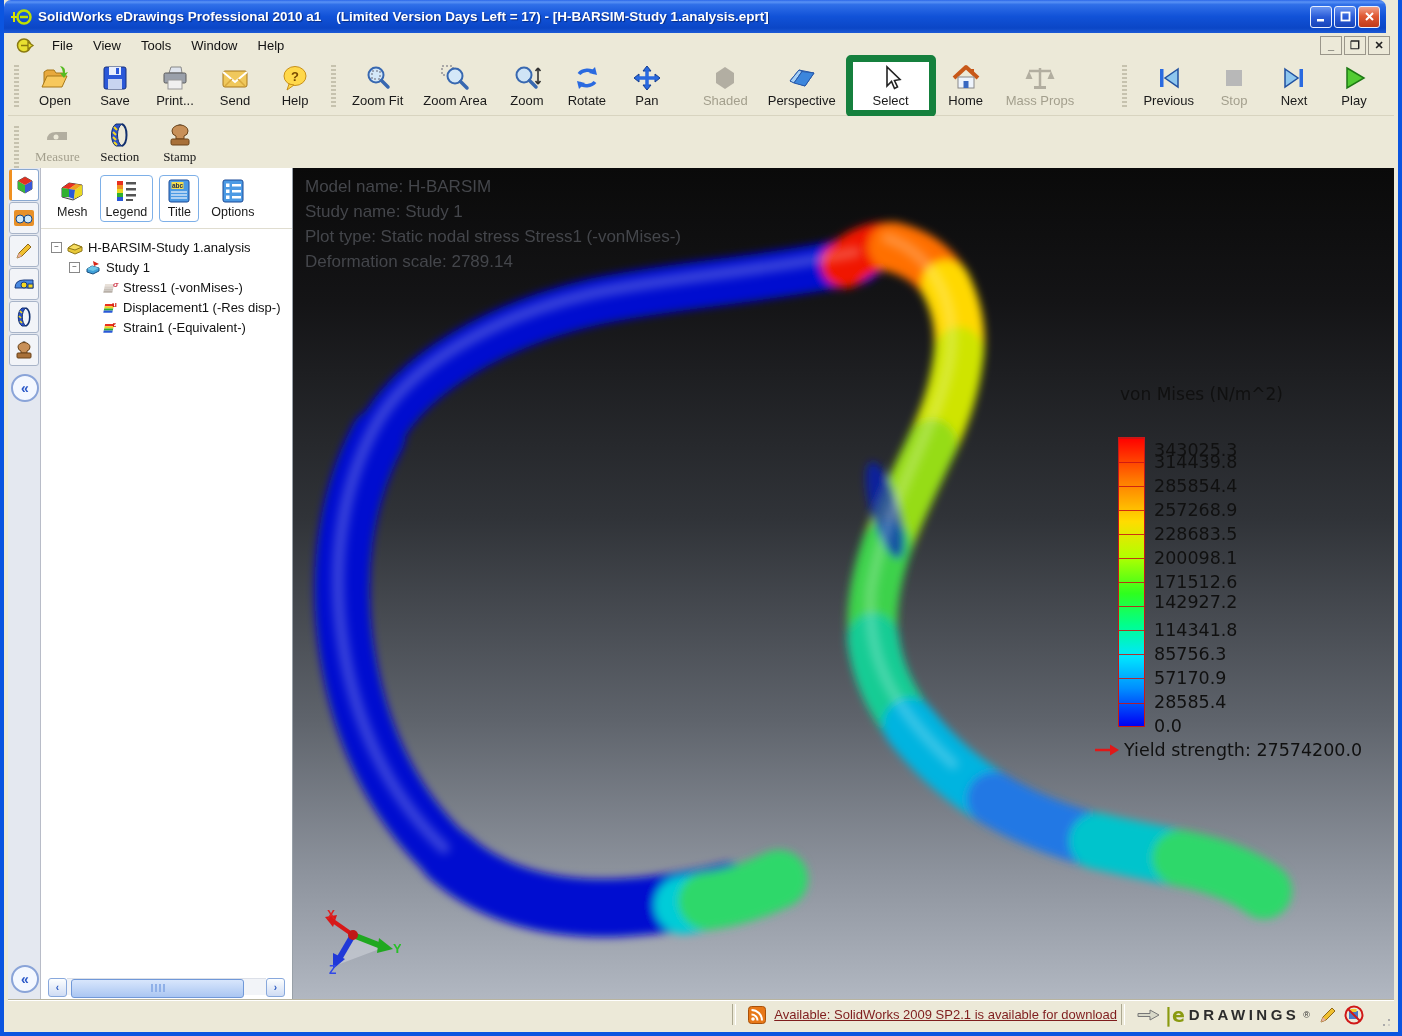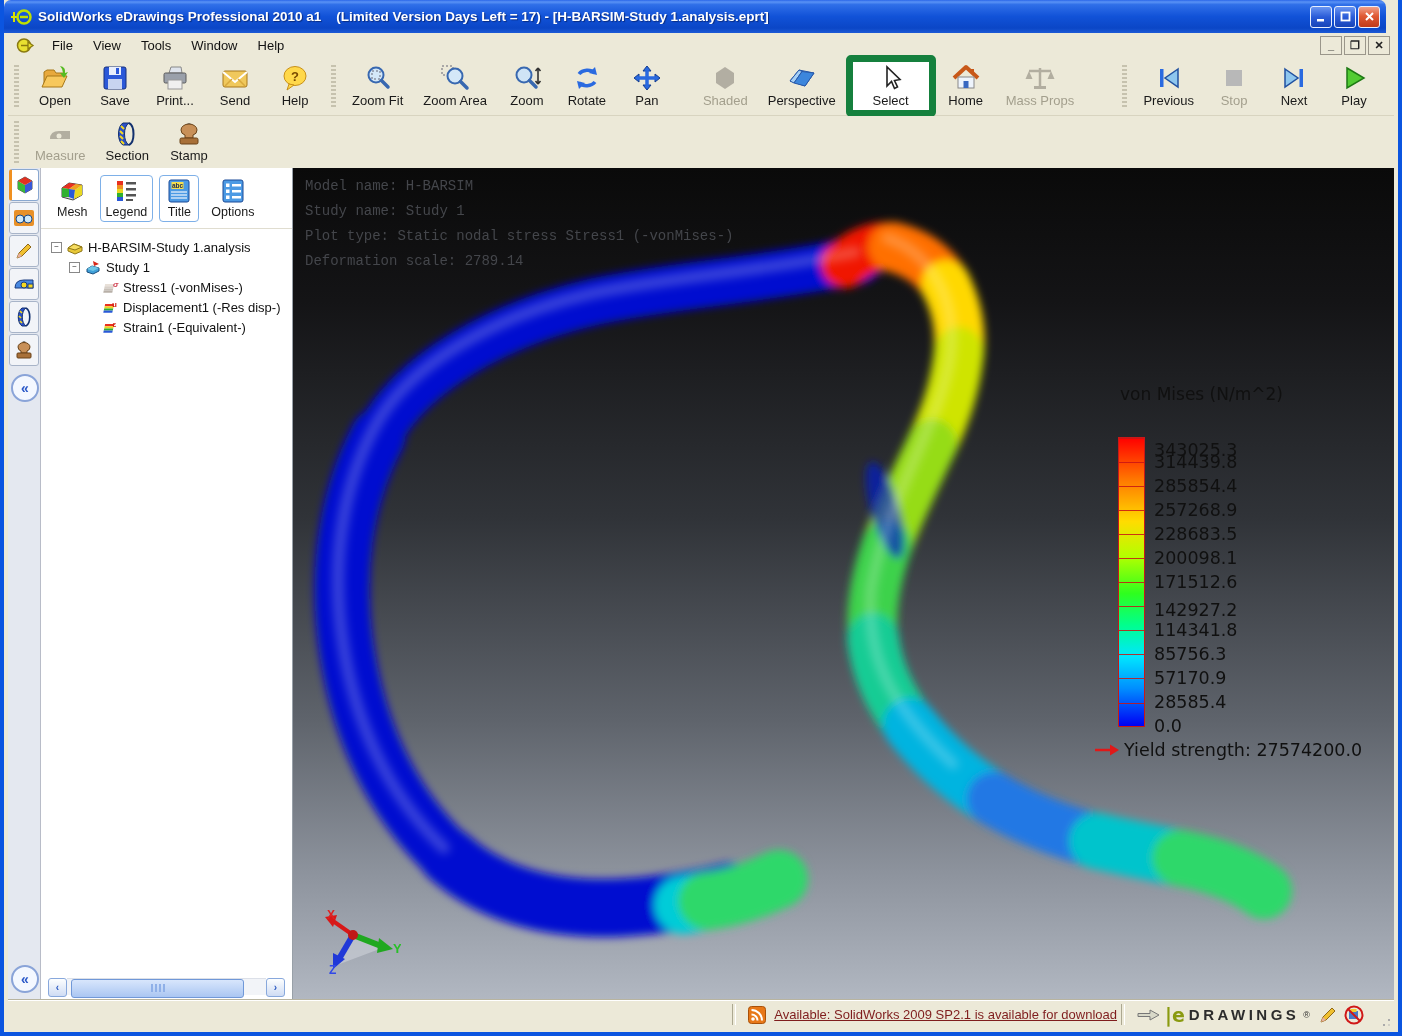--- a/index.html
+++ b/index.html
@@ -23,21 +23,21 @@
     display:flex;align-items:center;border-bottom:1px solid #d8d4c0;}
   .menubar .mitem{padding:3px 10px;font-size:13px;color:#111;}
   .menubar .micon{margin:0 6px 0 8px;}
   .mdi-ctls{margin-left:auto;display:flex;gap:2px;padding-right:4px;}
   .mdi-btn{width:20px;height:17px;border:1px solid #9a968a;background:#ece9d8;font-size:11px;font-weight:bold;
     display:flex;align-items:center;justify-content:center;color:#222;}
   
   .toolbar1{position:absolute;left:4px;top:57px;right:4px;height:58px;background:#ece9d8;
     display:flex;align-items:center;border-bottom:1px solid #d8d4c0;}
   .toolbar2{position:absolute;left:4px;top:116px;right:4px;height:52px;background:#ece9d8;
-    display:flex;align-items:center;border-bottom:1px solid #c8c4b0;}
+    display:flex;align-items:flex-end;border-bottom:1px solid #c8c4b0;font-family:Liberation Serif, serif;}
   .grip{width:5px;height:42px;margin:0 6px;background:repeating-linear-gradient(180deg,#c6c2ae 0 2px,transparent 2px 4px);}
   .tbtn{display:flex;flex-direction:column;align-items:center;justify-content:center;gap:1px;
     padding:3px 10px;border-radius:3px;min-width:40px;}
   .tbtn .lab{font-size:13px;color:#1a1a1a;white-space:nowrap;}
   .tbtn.disabled .lab{color:#a39f8d;}
   .tbtn.active{background:#fff;border:7px solid #15803d;border-radius:5px;padding:2px 18px;}
   .sp{width:16px;}
   .anim{margin-left:auto;display:flex;align-items:center;padding-right:10px;}
   
   .sidestrip{position:absolute;left:4px;top:168px;width:32px;bottom:31px;background:#e4e8f0;
@@ -66,21 +66,21 @@
     background:linear-gradient(180deg,#fdfefe,#cfdcf4);color:#2a58c0;font-size:10px;font-weight:bold;
     display:flex;align-items:center;justify-content:center;}
   .htrack{flex:1;background:#f2f4f8;border-top:1px solid #dce0e8;position:relative;}
   .hthumb{position:absolute;left:4px;right:22px;top:0;height:17px;border:1px solid #7098d8;border-radius:3px;
     background:linear-gradient(180deg,#d8e6fc,#aac6f2);}
   .hthumb:after{content:"";position:absolute;left:50%;top:4px;width:14px;height:8px;margin-left:-7px;
     background:repeating-linear-gradient(90deg,#8fb0e8 0 2px,transparent 2px 4px);}
   
   .viewport{position:absolute;left:289px;top:168px;right:4px;bottom:31px;overflow:hidden;
     background:linear-gradient(180deg,#0a0a0a 0%,#141416 16%,#303338 42%,#5e636b 66%,#8e949e 85%,#b2b8c2 100%);}
-  .vheader{position:absolute;left:12px;top:6px;font-size:14px;line-height:25px;color:#44464b;font-family:Liberation Mono, monospace;}
+  .vheader{position:absolute;left:12px;top:6px;font-size:17px;line-height:25px;color:#44464b;}
   .model-svg{position:absolute;left:0;top:0;}
   
   .legend{position:absolute;right:8px;top:216px;width:268px;color:#101010;
     font-family:"DejaVu Sans","Liberation Sans",sans-serif;}
   .legend .ltitle{font-size:17px;margin:0 0 24px 2px;}
   .lrow{display:flex;}
   .lbar{width:27px;height:290px;margin-top:9px;border:1px solid #c81818;box-sizing:border-box;
     background:
       repeating-linear-gradient(180deg,rgba(200,20,20,.85) 0 1px,transparent 1px 24.05px),
       linear-gradient(180deg,#ff0000 0%,#ff7c00 15%,#ffdc00 29%,#b4ff00 41%,#2eff1e 54%,#00ff8e 65%,#00e6ff 76%,#008eff 87%,#0000f4 100%);}
@@ -551,21 +551,21 @@
       <div class="lrow">
         <div class="lbar"></div>
         <div class="lvals">
           <span style="top:12px">343025.3</span>
           <span style="top:24px">314439.8</span>
           <span style="top:48px">285854.4</span>
           <span style="top:72px">257268.9</span>
           <span style="top:96px">228683.5</span>
           <span style="top:120px">200098.1</span>
           <span style="top:144px">171512.6</span>
-          <span style="top:172px">142927.2</span>
+          <span style="top:164px">142927.2</span>
           <span style="top:192px">114341.8</span>
           <span style="top:216px">85756.3</span>
           <span style="top:240px">57170.9</span>
           <span style="top:264px">28585.4</span>
           <span style="top:288px">0.0</span>
         </div>
       </div>
       <div class="yield">
         <svg width="26" height="14" viewBox="0 0 26 14">
           <path d="M1 7 H17" stroke="#e01818" stroke-width="2.5"></path>

